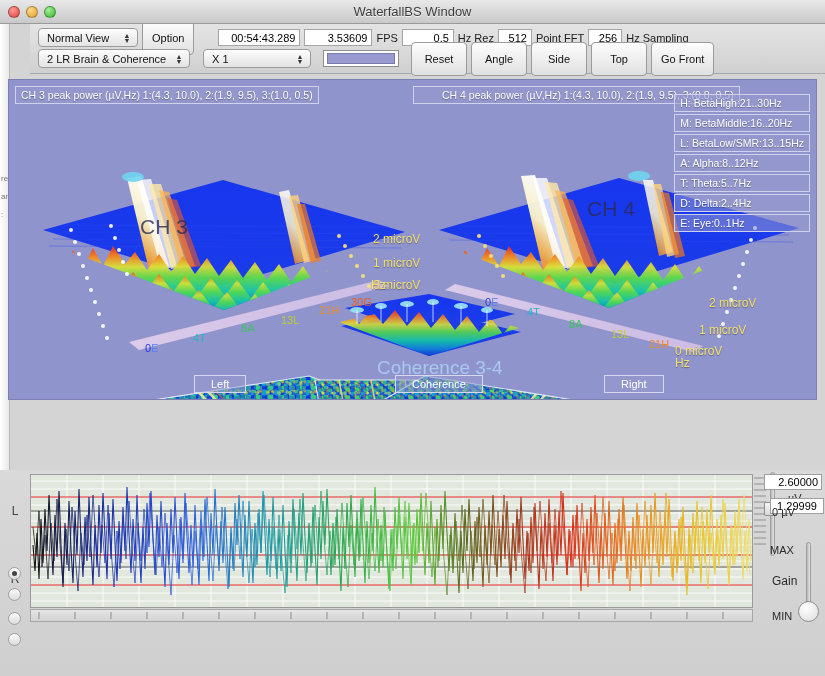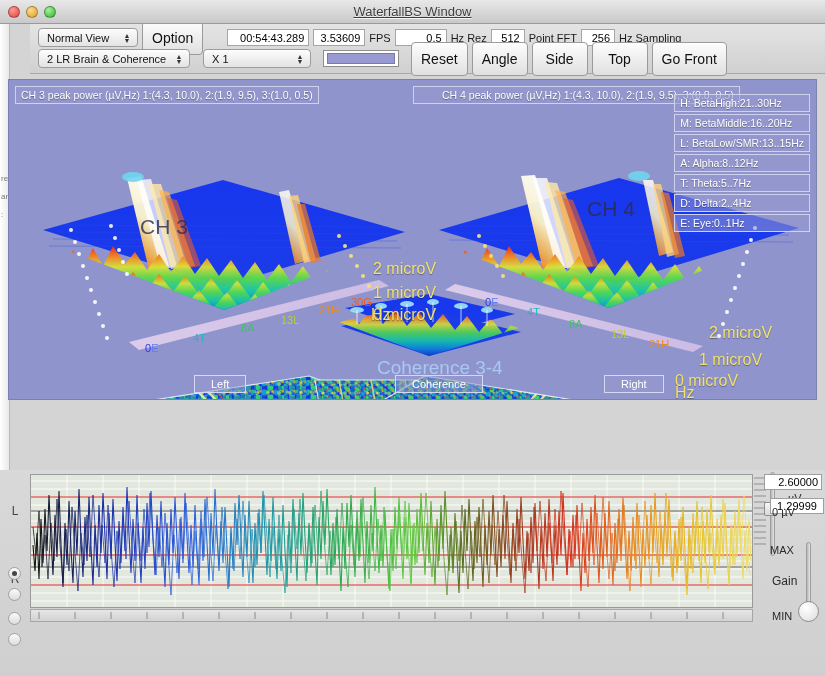--- a/index.html
+++ b/index.html
@@ -22,21 +22,20 @@
   }
   .traffic { position: absolute; left: 8px; top: 6px; display: flex; gap: 6px; }
   .dot { width: 12px; height: 12px; border-radius: 50%; border: 1px solid rgba(0,0,0,.3); }
   .dot.red    { background: radial-gradient(circle at 35% 30%, #ff9a92, #e0443e); }
   .dot.yellow { background: radial-gradient(circle at 35% 30%, #ffd98a, #dea123); }
   .dot.green  { background: radial-gradient(circle at 35% 30%, #aaf09a, #2eb52b); }
   .win-title {
     width: 100%; text-align: center;
     font-size: 13px; color: #3c3c3c;
     text-shadow: 0 1px 0 rgba(255,255,255,.8);
-    text-decoration: underline;
   }
 
   
   .toolbar {
     background: linear-gradient(to bottom, #e4e4e4, #d0d0d0);
     border-bottom: 1px solid #a8a8a8;
     padding: 3px 0 4px 0;
     margin-left: 30px;
   }
   .tb-row { display: flex; align-items: center; gap: 4px; padding: 1px 8px; height: 21px; }
@@ -51,21 +50,21 @@
   .popup .lbl { flex: 1; white-space: nowrap; }
   .popup .arrows {
     width: 12px; margin-left: 6px; display: flex; flex-direction: column;
     align-items: center; justify-content: center; line-height: 5px; font-size: 7px; color: #333;
   }
   .btn {
     height: 19px; min-width: 40px; padding: 16px 9px;
     border: 1px solid #9b9b9b; border-radius: 4px;
     background: linear-gradient(to bottom, #fdfdfd, #e0e0e0);
     display: flex; align-items: center; justify-content: center;
-    font-size: 14px; color: #111; white-space: nowrap;
+    font-size: 11px; color: #111; white-space: nowrap;
     box-shadow: 0 1px 0 rgba(255,255,255,.7) inset;
   }
   .numfield {
     height: 17px; border: 1px solid #a5a5a5; background: #fff;
     display: flex; align-items: center; justify-content: flex-end;
     padding: 0 4px; font-size: 11px; color: #000;
   }
   .tb-text { font-size: 11px; color: #1a1a1a; white-space: nowrap; }
   .swatch-box {
     height: 17px; width: 76px; border: 1px solid #8d8d8d; background: #fff;
@@ -92,22 +91,22 @@
   }
   .band-legend { position: absolute; right: 6px; top: 14px; display: flex; flex-direction: column; gap: 2px; }
   .band-legend .hud { position: relative; right: auto; top: auto; }
   .vbtn {
     position: absolute; bottom: 6px;
     background: rgba(150,153,205,.55);
     border: 1px solid #d5d8f0; color: #fff; font-size: 11px;
     padding: 2px 16px;
   }
   .axlabel {
-    position: absolute; color: #f2e26a; font-size: 16px;
-    text-shadow: 0 1px 1px rgba(0,0,0,.35); white-space: nowrap; margin-top: 28px;
+    position: absolute; color: #f2e26a; font-size: 12px;
+    text-shadow: 0 1px 1px rgba(0,0,0,.35); white-space: nowrap;
   }
   .chlabel {
     position: absolute; color: #2b2b4f; font-size: 21px; opacity: .8;
     font-family: "Liberation Sans", sans-serif;
   }
   .cohlabel {
     position: absolute; color: #a9c8f2; font-size: 19px; white-space: nowrap;
   }
   .hzaxis { position: absolute; font-size: 11px; white-space: nowrap; }
 
@@ -182,21 +181,21 @@
       <span class="lbl">Normal View</span>
       <span class="arrows">▲<br>▼</span>
     </div>
     <div class="btn">
       <span>Option</span>
     </div>
     <div style="width:16px"></div>
     <div class="numfield" style="width:82px">
       <span>00:54:43.289</span>
     </div>
-    <div class="numfield" style="width:52px">
+    <div class="numfield" style="width:68px">
       <span>3.53609</span>
     </div>
     <span class="tb-text">FPS</span>
     <div class="numfield" style="width:52px">
       <span>0.5</span>
     </div>
     <span class="tb-text">Hz Rez</span>
     <div class="numfield" style="width:34px">
       <span>512</span>
     </div>

